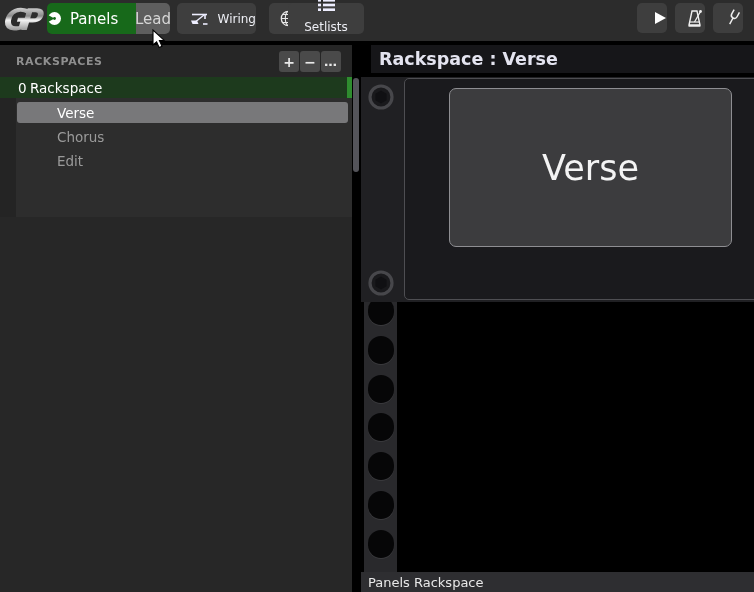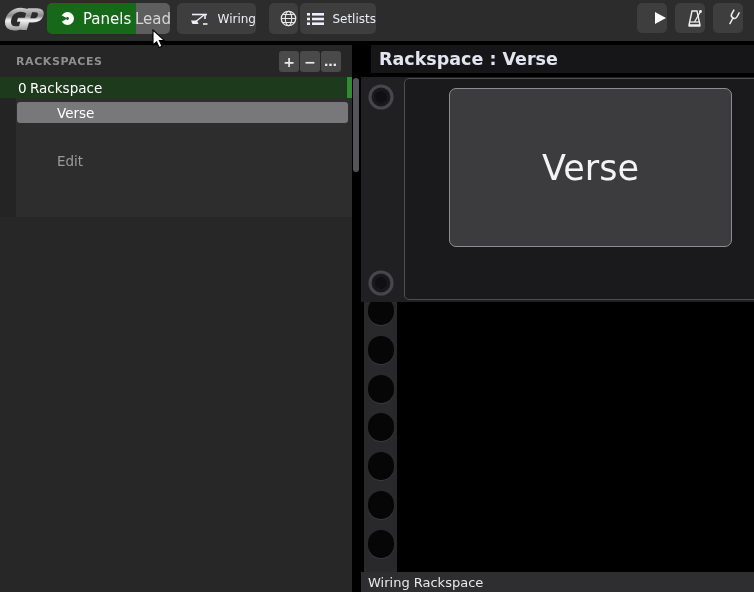--- a/index.html
+++ b/index.html
@@ -11,25 +11,25 @@
   .toolbar { position:absolute; left:0; top:0; width:754px; height:41px; background:#2c2c2c; }
   .logo { position:absolute; left:4px; top:2px; font-size:30px; font-weight:bold; font-style:italic;
           letter-spacing:-7px; transform:skew(-6deg);
           background:linear-gradient(180deg,#fdfdfd 0%,#8a8a8a 40%,#f2f2f2 52%,#5f5f5f 100%);
           -webkit-background-clip:text; background-clip:text; color:transparent; padding-right:8px; }
   .btn { position:absolute; top:3px; height:31px; background:#3e3e3e; border-radius:5px;
          display:flex; align-items:center; justify-content:flex-end; gap:8px;
          color:#edeef4; font-size:12px; cursor:default; }
   .seg-group { position:absolute; left:47px; top:3px; height:31px; border-radius:5px; overflow:hidden; display:flex; }
   .seg { height:31px; display:flex; align-items:center; gap:8px; font-size:15px; }
-  .seg.panels { width:89px; background:#17691a; color:#ffffff; padding-left:13px; }
+  .seg.panels { width:89px; background:#17691a; color:#ffffff; }
   .seg.edit { width:34px; background:#5e5e5e; color:#d6d6d6; justify-content:center; }
   .btn.wiring { left:177px; width:79px; }
   .btn.globe { left:269px; width:29px; }
-  .btn.setlists { left:300px; width:76px; }
+  .btn.setlists { left:288px; width:76px;flex-direction:column; }
   .btn.icon-only { gap:0; }
   .btn.play { left:637px; width:30px; height:30px; }
   .btn.metronome { left:675px; width:30px; height:30px; }
   .btn.tuner { left:713px; width:30px; height:30px; }
 
   
   .sidebar { position:absolute; left:0; top:45px; width:352px; height:547px; background:#272727; }
   .sb-header { position:absolute; left:0; top:0; width:352px; height:32px; background:#262626;padding-left:32px; }
   .sb-header-label { position:absolute; left:16px; top:10px; font-size:11px; font-weight:bold;
                      letter-spacing:0.6px; color:#8f8f8f; }
@@ -186,20 +186,23 @@
     <div class="rackspace-row">
       <span class="rackspace-index">0</span>
       <span class="rackspace-name">Rackspace</span>
       <span class="rackspace-stripe"></span>
     </div>
 
     <div class="tree">
       <div class="tree-indent"></div>
       <div class="variation sel v0">
         <span class="vlabel">Verse</span>
+      </div>
+      <div class="variation v1">
+        <span class="vlabel">Chorus</span>
       </div>
       <div class="variation v2">
         <span class="vlabel">Edit</span>
       </div>
     </div>
   </div>
 
   <div class="sb-scroll-thumb"></div>
 
   <div class="main-title">
@@ -228,21 +231,21 @@
         <div class="pill" style="top: 33.8px;"></div>
         <div class="pill" style="top: 72.6px;"></div>
         <div class="pill" style="top: 111.4px;"></div>
         <div class="pill" style="top: 150.2px;"></div>
         <div class="pill" style="top: 189px;"></div>
         <div class="pill" style="top: 227.8px;"></div>
       </div>
   </div>
 
   <div class="status-bar">
-    <span>Wiring Rackspace</span>
+    <span>Panels Rackspace</span>
   </div>
 
   <div class="cursor">
     <svg width="14" height="20" viewBox="0 0 14 20">
       <path d="M1 1 L1 16 L4.6 12.8 L7.2 18.6 L10 17.3 L7.4 11.6 L12 11.2 Z" fill="#ffffff" stroke="#000000" stroke-width="1.1"></path>
     </svg>
   </div>
 
 </div>
 

